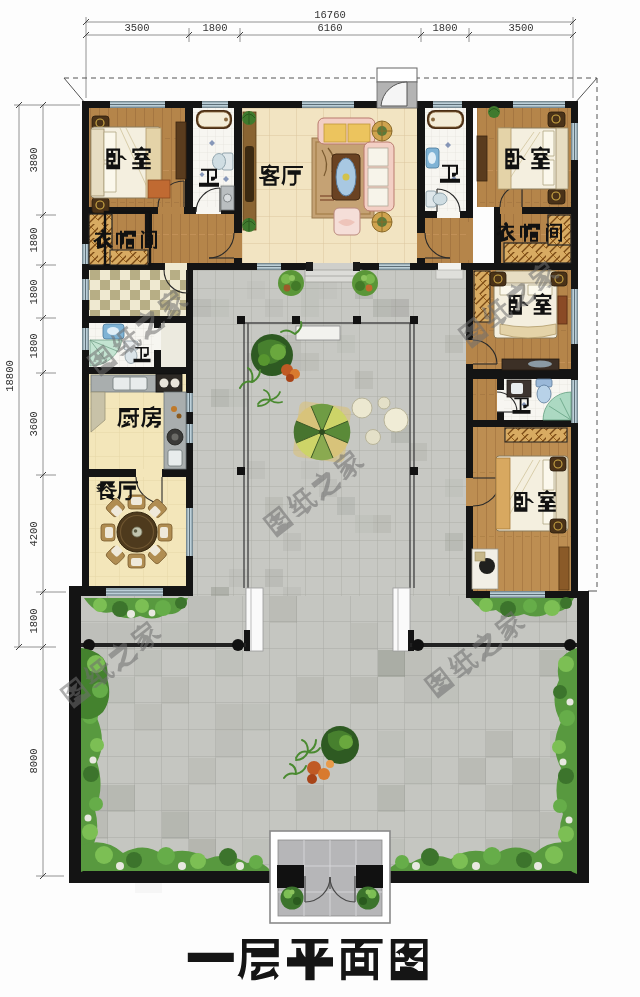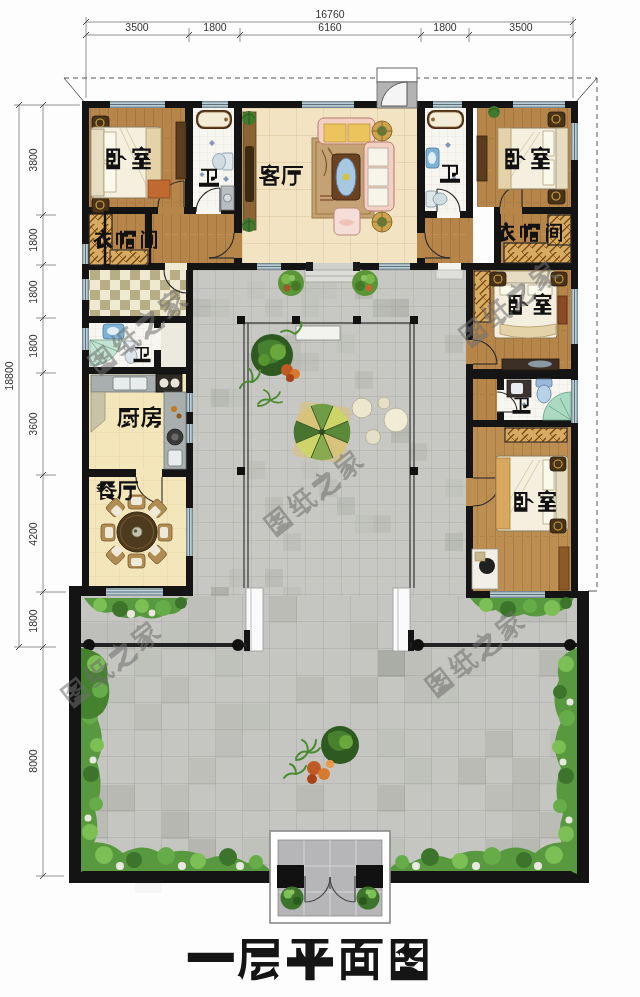--- a/index.html
+++ b/index.html
@@ -1,17 +1,17 @@
 <!DOCTYPE html>
 <html><head>
 <meta charset="utf-8">
 <style>
 html,body{margin:0;padding:0;background:#ffffff;}
 #page{position:relative;width:640px;height:997px;background:#fdfdfd;overflow:hidden;
-font-family:Liberation Sans, sans-serif;}
+font-family:Liberation Mono, monospace;}
 svg{position:absolute;top:0;left:0;display:block;}
 </style>
 </head>
 <body>
 <div id="page">
 <svg width="640" height="997" viewBox="0 0 640 997">
 <defs>
 <pattern id="pWood" width="9" height="64" patternUnits="userSpaceOnUse">
  <rect width="9" height="64" fill="#b5854a"></rect>
  <rect width="1" height="64" fill="#a57641"></rect>

